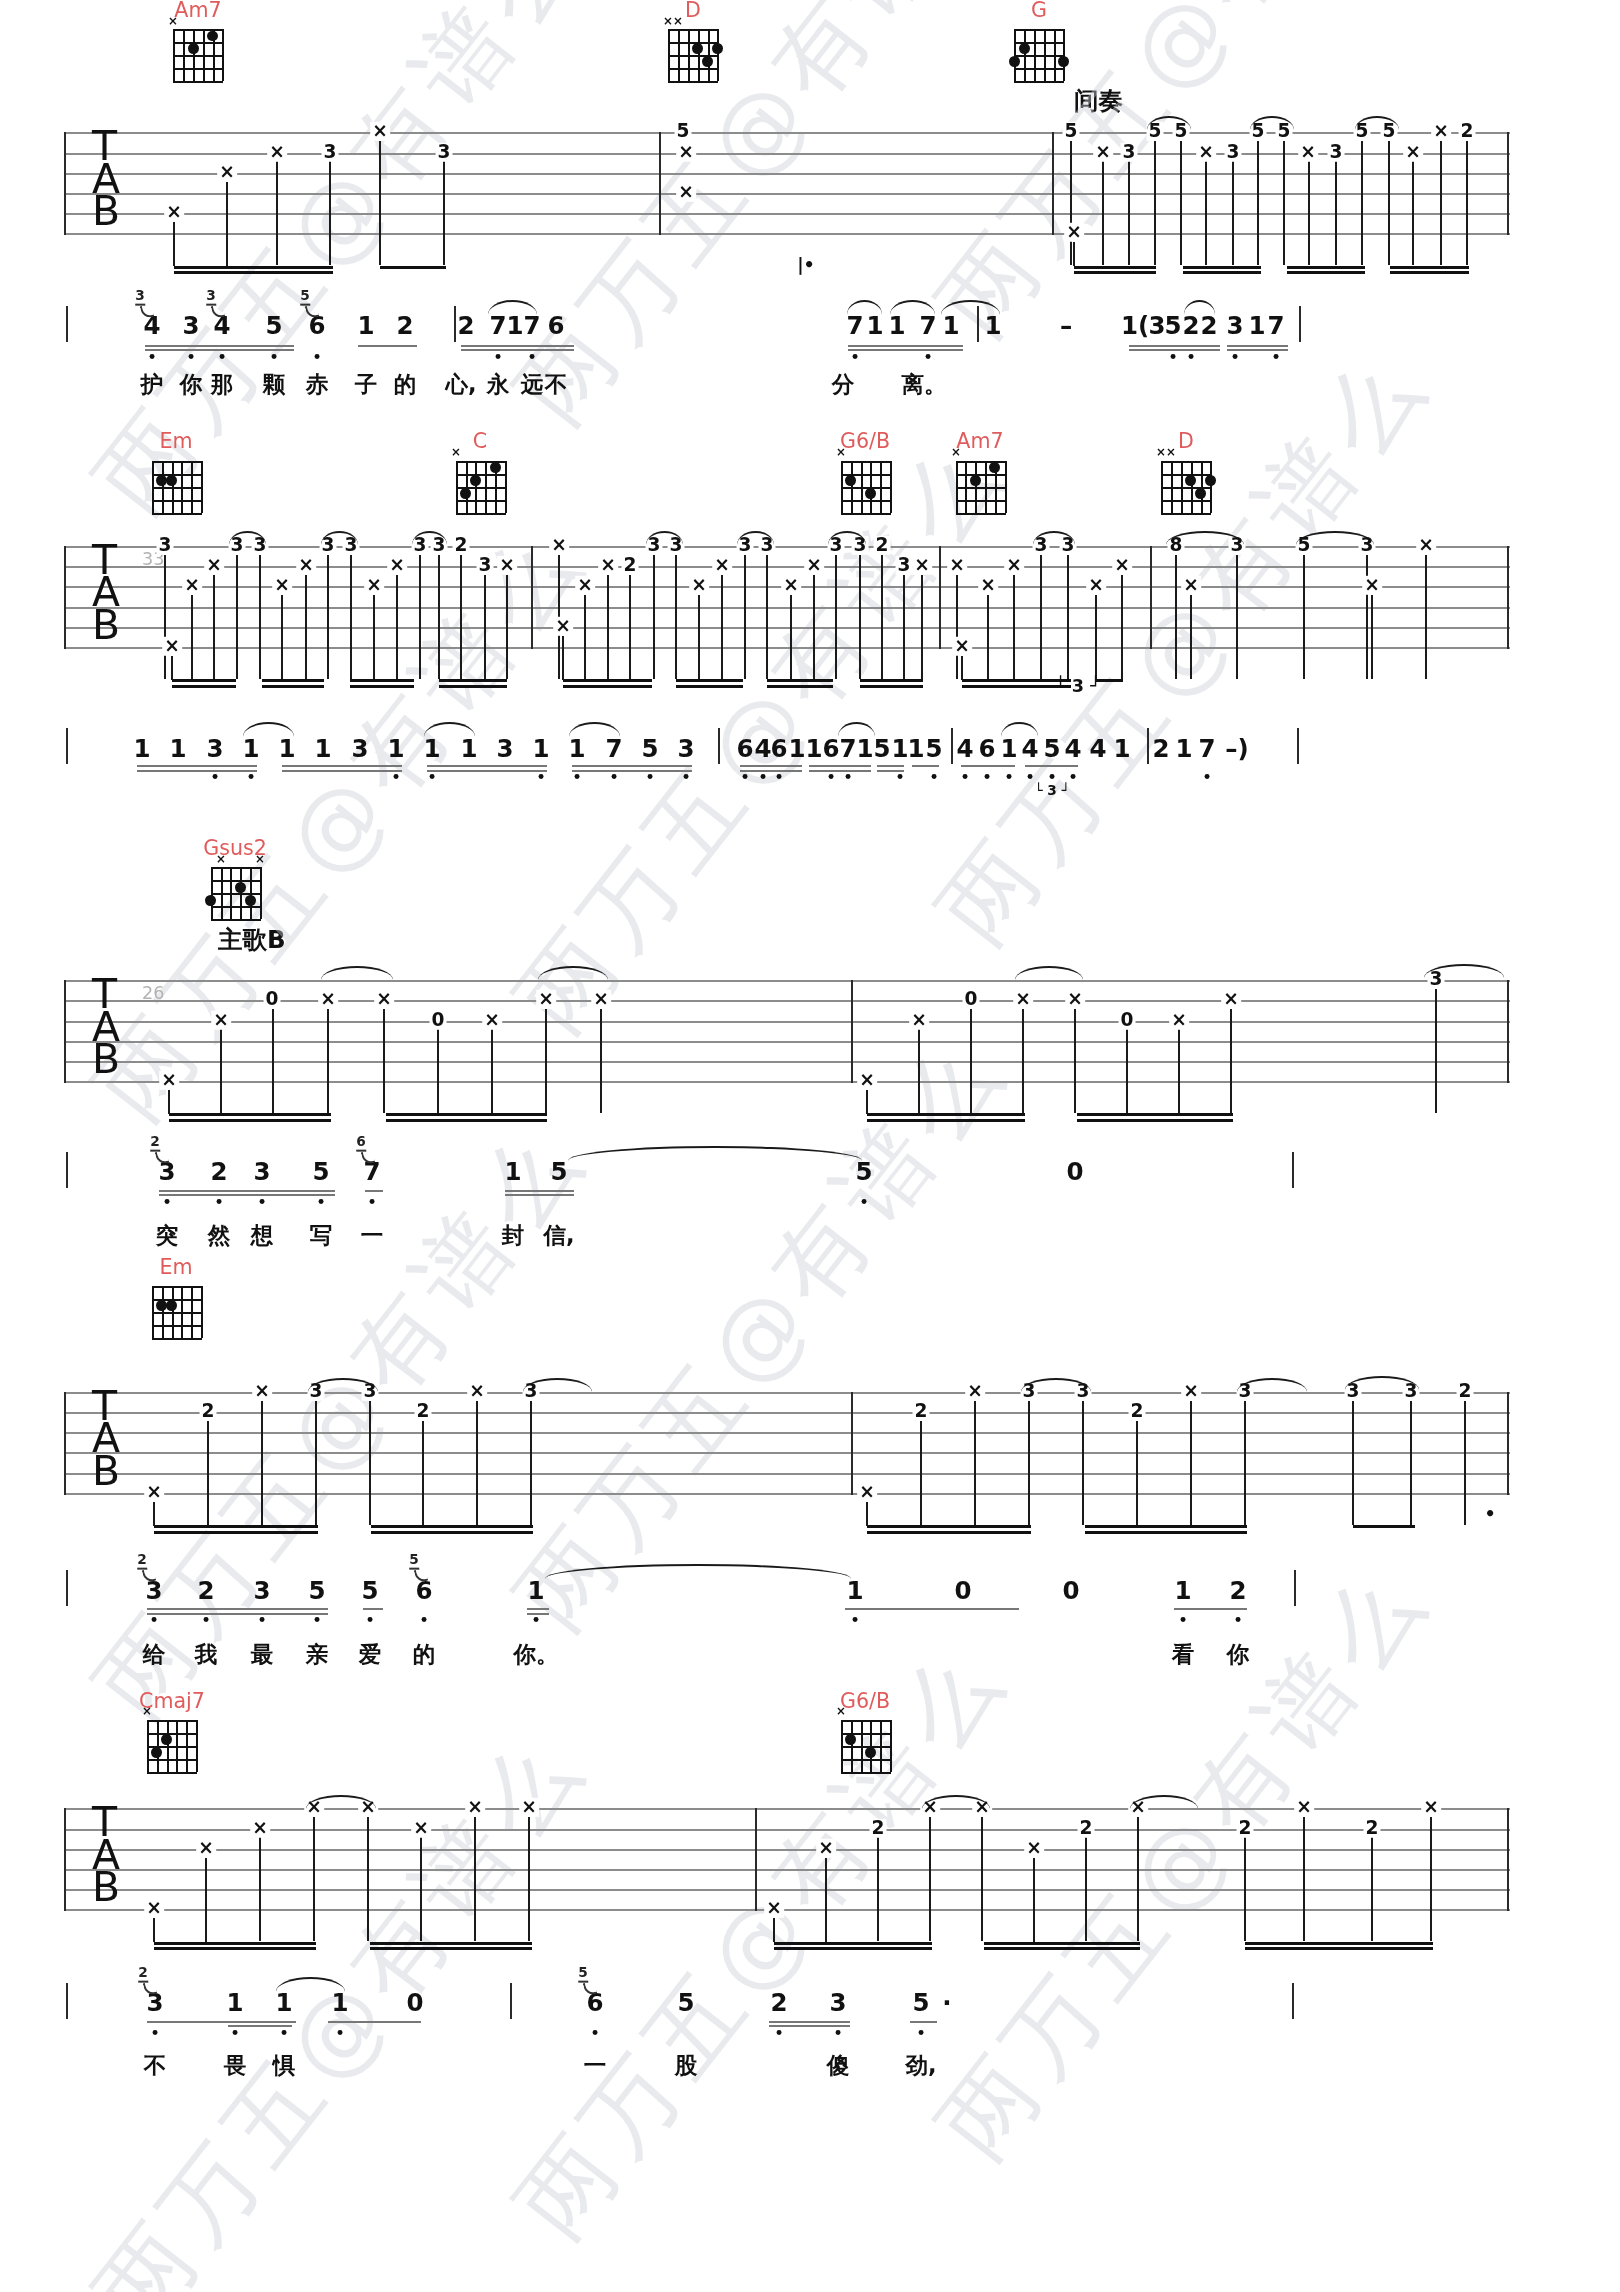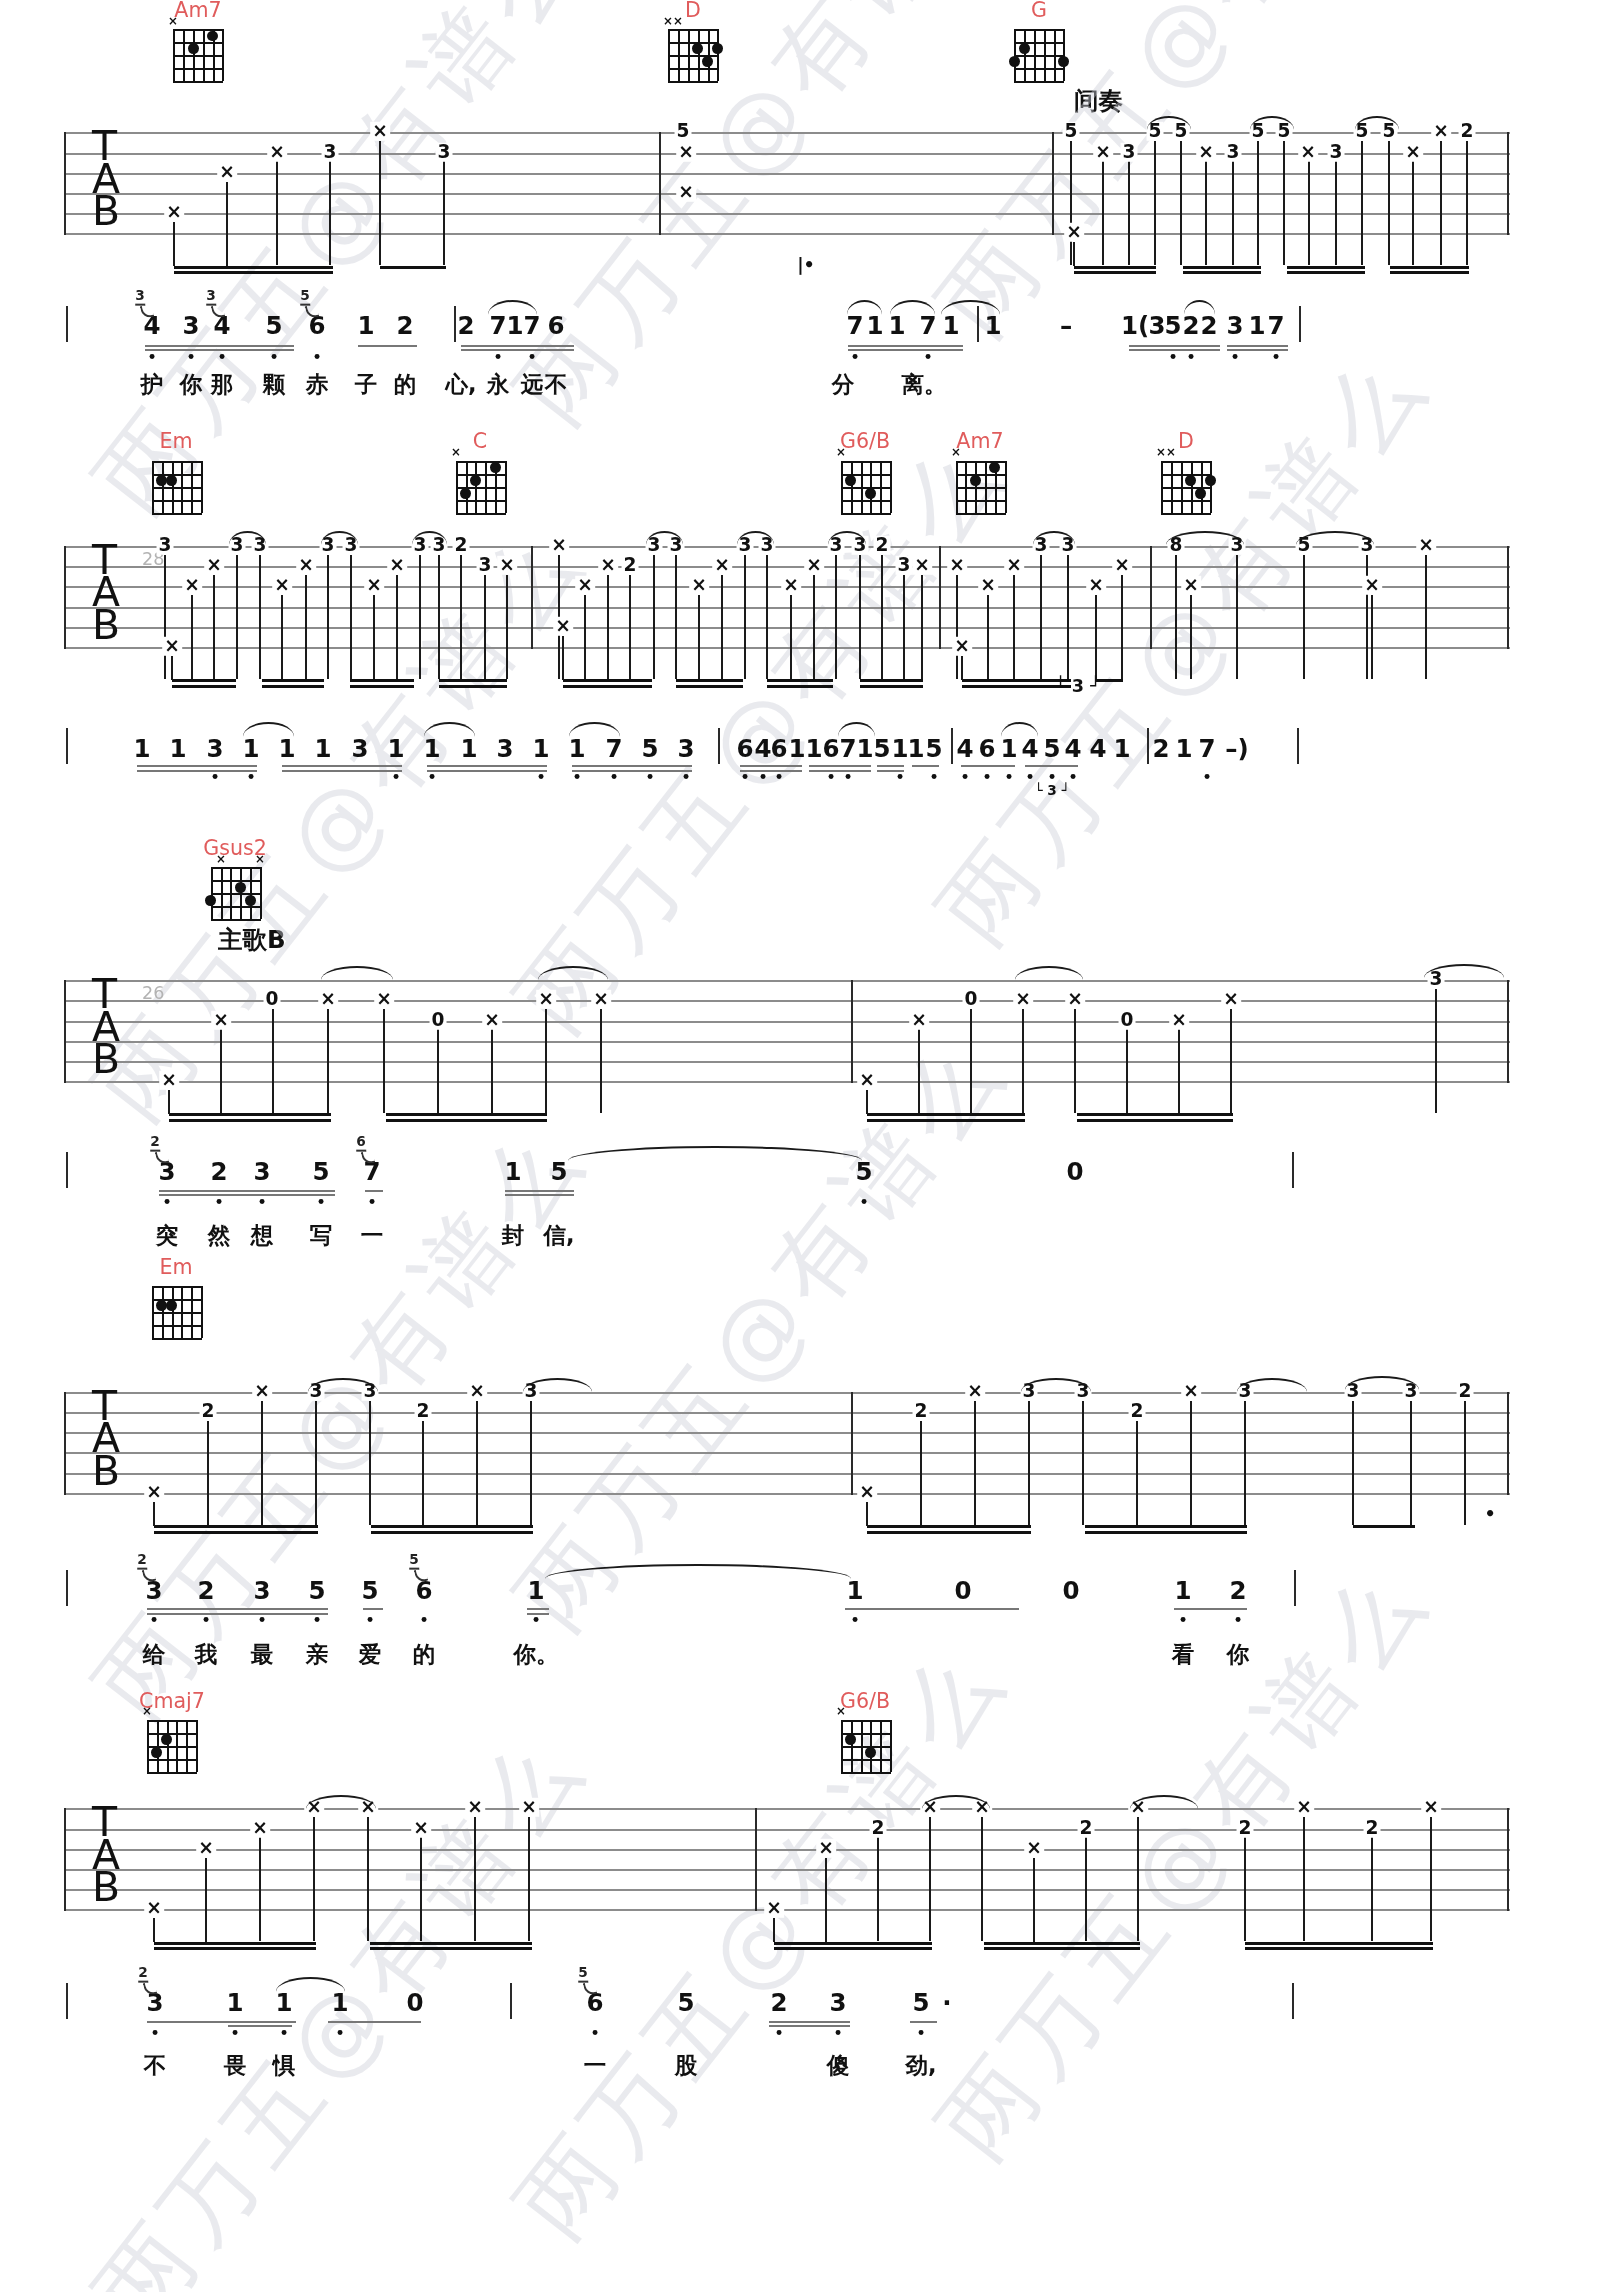--- a/index.html
+++ b/index.html
@@ -331,21 +331,21 @@
     <div class="abs sline" style="left: 64px; top: 627px; width: 1446px;"></div>
     <div class="abs sline" style="left: 64px; top: 647px; width: 1446px;"></div>
     <div class="abs tabL" style="left: 92px; top: 540px;">T</div>
     <div class="abs tabL" style="left: 92px; top: 572px;">A</div>
     <div class="abs tabL" style="left: 92px; top: 605px;">B</div>
     <div class="abs bar" style="left: 64px; top: 546px; height: 103px;"></div>
     <div class="abs bar" style="left: 531px; top: 546px; height: 103px;"></div>
     <div class="abs bar" style="left: 939px; top: 546px; height: 103px;"></div>
     <div class="abs bar" style="left: 1150px; top: 546px; height: 103px;"></div>
     <div class="abs bar" style="left: 1507px; top: 546px; height: 103px;"></div>
-    <div class="abs mno" style="left: 142px; top: 549px;">28</div>
+    <div class="abs mno" style="left: 142px; top: 549px;">33</div>
     <div class="abs beam" style="left: 172px; top: 679px; width: 64px;"></div>
     <div class="abs beam" style="left: 172px; top: 685px; width: 64px;"></div>
     <div class="abs beam" style="left: 262px; top: 679px; width: 62px;"></div>
     <div class="abs beam" style="left: 262px; top: 685px; width: 62px;"></div>
     <div class="abs beam" style="left: 350px; top: 679px; width: 64px;"></div>
     <div class="abs beam" style="left: 350px; top: 685px; width: 64px;"></div>
     <div class="abs beam" style="left: 439px; top: 679px; width: 68px;"></div>
     <div class="abs beam" style="left: 439px; top: 685px; width: 68px;"></div>
     <div class="abs beam" style="left: 563px; top: 679px; width: 89px;"></div>
     <div class="abs beam" style="left: 563px; top: 685px; width: 89px;"></div>

